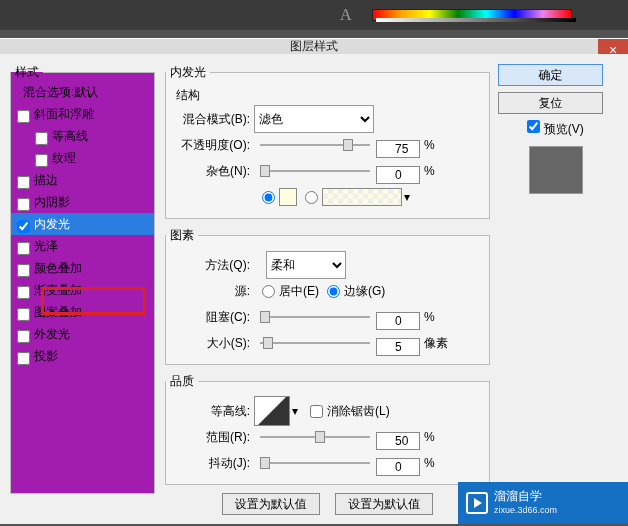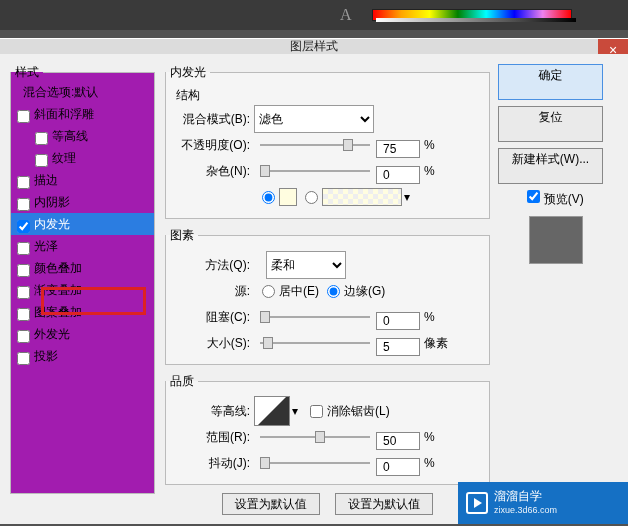--- a/index.html
+++ b/index.html
@@ -23,35 +23,35 @@
 .red-frame { position: absolute; left: 41px; top: 233px; width: 105px; height: 28px; border: 3px solid #d22; pointer-events: none; }
 .mid-col { width: 325px; margin-left: 10px; }
 .group { border: 1px solid #bbb; margin-bottom: 8px; background:#f5f5f5; }
 .group-legend { padding: 0 4px; }
 .group-inner { padding: 6px 10px; }
 .row { display: flex; align-items: center; margin: 4px 0; height: 22px; }
 .lbl { min-width: 74px; text-align: right; margin-right: 4px; }
 select { width: 120px; height: 28px; border: 1px solid #999; background: #fff; }
 .slider-line { width: 110px; height: 2px; background: #aaa; position: relative; margin: 0 6px; }
 .slider-thumb { position: absolute; top: -5px; width: 10px; height: 12px; background: #ddd; border: 1px solid #888; }
-.val-input { width: 44px; height: 18px; border: 1px solid #888; background: #fff; text-align: left; padding-left: 6px; margin-top: 8px; }
+.val-input { width: 44px; height: 18px; border: 1px solid #888; background: #fff; text-align: left; padding-left: 18px; margin-top: 8px; }
 .unit { margin-left: 4px; }
 .swatch-small { width: 18px; height: 18px; border: 1px solid #888; display:inline-block; }
 .swatch-yellow { background: #fffde0; }
 .swatch-pattern { width: 80px; height: 18px; border: 1px solid #888; background:
   linear-gradient(45deg, #eee 25%, transparent 25%, transparent 75%, #eee 75%),
   linear-gradient(45deg, #eee 25%, #fffde0 25%, #fffde0 75%, #eee 75%);
   background-size: 10px 10px; background-position: 0 0, 5px 5px; display:inline-block;}
 .radio { margin: 0 4px 0 8px; }
 .contour-preview { width: 36px; height: 30px; border: 1px solid #888; background: linear-gradient(135deg, #fff 0%, #fff 49%, #333 51%, #333 100%); display:inline-block; vertical-align: middle; }
 .contour-arrow { display:inline-block; width:10px; text-align:center; }
 .btn { border: 1px solid #888; background: #eaeaea; height: 22px; padding: 0 12px; margin: 0 6px; cursor: pointer; }
 .bottom-btns { margin-top: 8px; text-align:center; }
 .right-col { width: 115px; margin-left: 8px; }
-.right-btn { border: 1px solid #888; background: #eaeaea; width: 105px; height: 36px; margin-bottom: 6px; cursor: pointer; text-align:center; line-height:20px; }
+.right-btn { border: 1px solid #888; background: #eaeaea; width: 105px; height: 22px; margin-bottom: 6px; cursor: pointer; text-align:center; line-height:20px; }
 .right-btn.focus { background:#d8e8f8; border:1px solid #4a90e2; }
 .preview-swatch { width: 54px; height: 48px; background: #666; margin: 8px auto; border: 1px solid #999; }
 .preview-row { text-align:center; margin-top:4px;}
 .watermark { position: absolute; right: 0; bottom: 0; width: 170px; height: 42px; background: #1570c4; color: #fff; display: flex; align-items: center; padding-left: 8px; }
 .wm-icon { width: 22px; height: 22px; border: 2px solid #fff; border-radius: 3px; display:flex; align-items:center; justify-content:center; margin-right: 6px; }
 .wm-tri { width:0; height:0; border-left:8px solid #fff; border-top:5px solid transparent; border-bottom:5px solid transparent; margin-left:2px; }
 .wm-text { font-size: 14px; display:flex; flex-direction:column; line-height:14px;}
 .wm-sub { font-size: 9px; opacity:.9; }
 </style>
 </head>
@@ -228,21 +228,20 @@
 
     <div class="bottom-btns">
       <button class="btn">设置为默认值</button>
       <button class="btn">设置为默认值</button>
     </div>
   </div>
 
   <div class="right-col">
     <div class="right-btn focus">确定</div>
     <div class="right-btn">复位</div>
-    <div class="right-btn">新建样式(W)...</div>
     <div class="preview-row">
       <input type="checkbox" checked="" style="">
       <span>预览(V)</span>
     </div>
     <div class="preview-swatch"></div>
   </div>
 
   <div class="watermark">
     <div class="wm-icon">
         <div class="wm-tri"></div>

